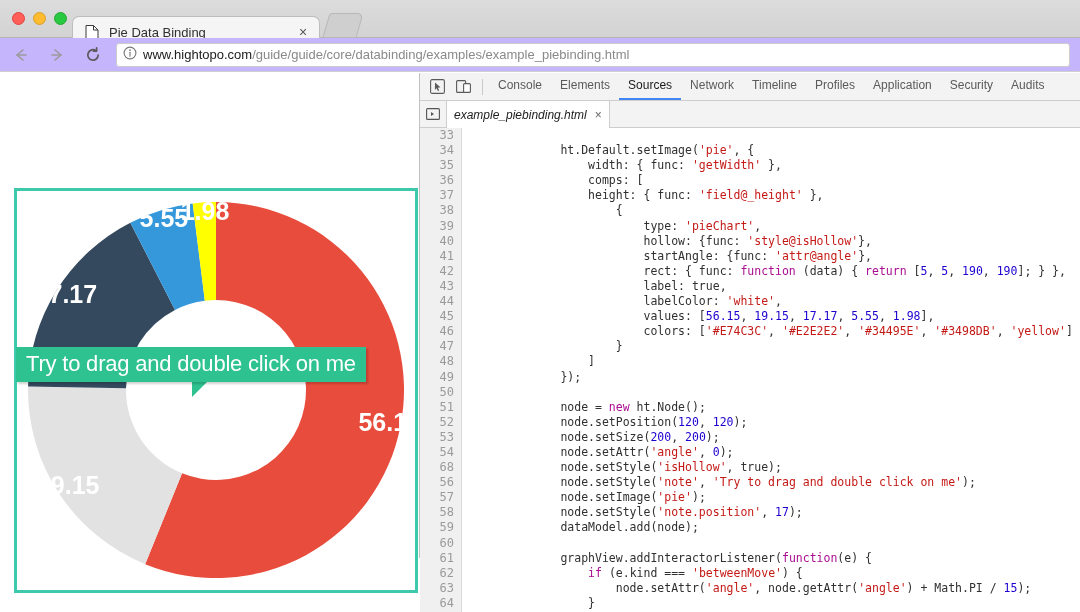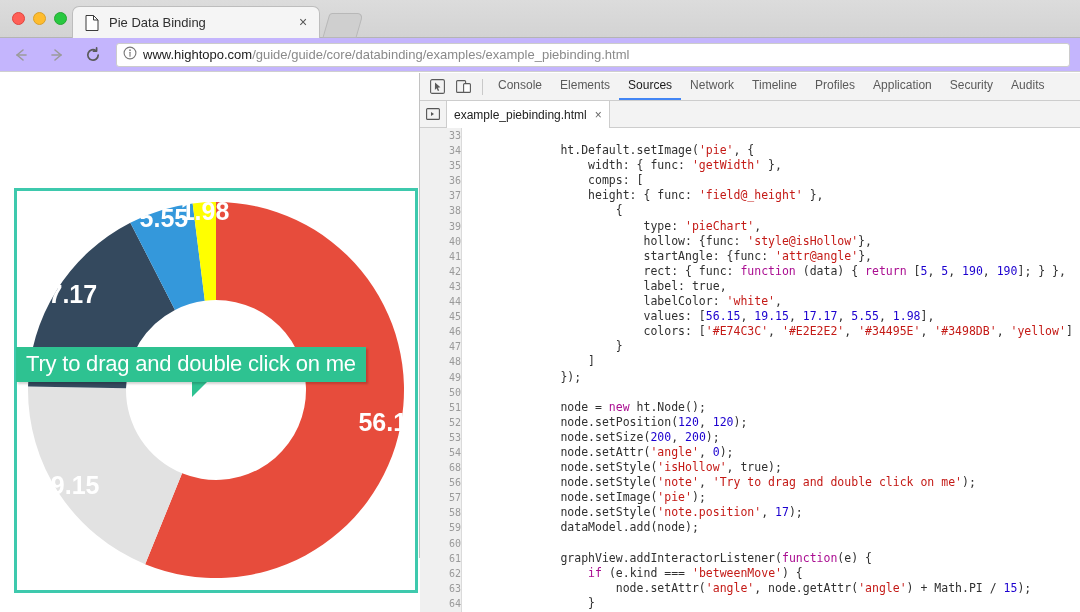--- a/index.html
+++ b/index.html
@@ -20,21 +20,21 @@
     background: linear-gradient(#dcdcdc, #d3d3d3);
     border-bottom: 1px solid #b4b4b4;
   }
   .traffic { position: absolute; top: 12px; left: 12px; display: flex; gap: 8px; }
   .dot { width: 13px; height: 13px; border-radius: 50%; }
   .dot.red { background: #ff5f57; border: 1px solid #e0443e; }
   .dot.yellow { background: #febc2e; border: 1px solid #d8a02a; }
   .dot.green { background: #28c840; border: 1px solid #25a733; }
 
   .tab {
-    position: absolute; left: 72px; top: 6px; width: 248px; height: 32px;
+    position: absolute; left: 72px; top: 16px; width: 248px; height: 32px;
     background: #f5f5f5; border: 1px solid #bdbdbd; border-bottom: none;
     border-radius: 7px 7px 0 0;
     display: flex; align-items: center; padding: 0 8px;
   }
   .tab .favicon {
     width: 14px; height: 16px; flex: none; margin-right: 10px; margin-left: 4px;
   }
   .tab .tab-title {
     flex: 1; font-size: 13px; color: #303030; white-space: nowrap;
     overflow: hidden; text-overflow: ellipsis;
@@ -130,38 +130,38 @@
   }
   .dt-panel-toggle {
     width: 26px; display: flex; align-items: center; justify-content: center;
     color: #555;
   }
   .dt-filetab {
     background: #ffffff; border-left: 1px solid #cdcdcd; border-right: 1px solid #cdcdcd;
     display: flex; align-items: center; padding: 0 7px; font-size: 12px; color: #222;
     margin-bottom: -1px;
   }
-  .dt-filetab .fname { margin-right: 8px; }
+  .dt-filetab .fname { margin-right: 8px; font-style: italic; }
   .dt-filetab .fclose { color: #666; font-size: 12px; }
 
   .editor {
     position: relative; height: 484px; overflow: hidden;
     background: #ffffff;
     font-family: "DejaVu Sans Mono", monospace; font-size: 11.5px;
   }
   .gutter {
     position: absolute; left: 0; top: 0; width: 42px; height: 100%;
     background: #f0f0f0; border-right: 1px solid #dadada;
   }
   .code { position: absolute; left: 43px; top: 0; right: 0; height: 100%; padding-left: 38px; }
   .ln {
     height: 15.1px; line-height: 15.1px; white-space: pre;
   }
   .gutter .ln {
-    text-align: right; color: #9a9a9a; font-size: 10px;
+    text-align: right; padding-right: 7px; color: #9a9a9a; font-size: 12px;
   }
   .code .ln { color: #303030; padding-left: 4px; }
 
   .t-str { color: #c41a16; }
   .t-num { color: #1c00cf; }
   .t-kw  { color: #aa0d91; }
   .t-plain { color: #303030; }
 </style>
 </head>
 <body>

